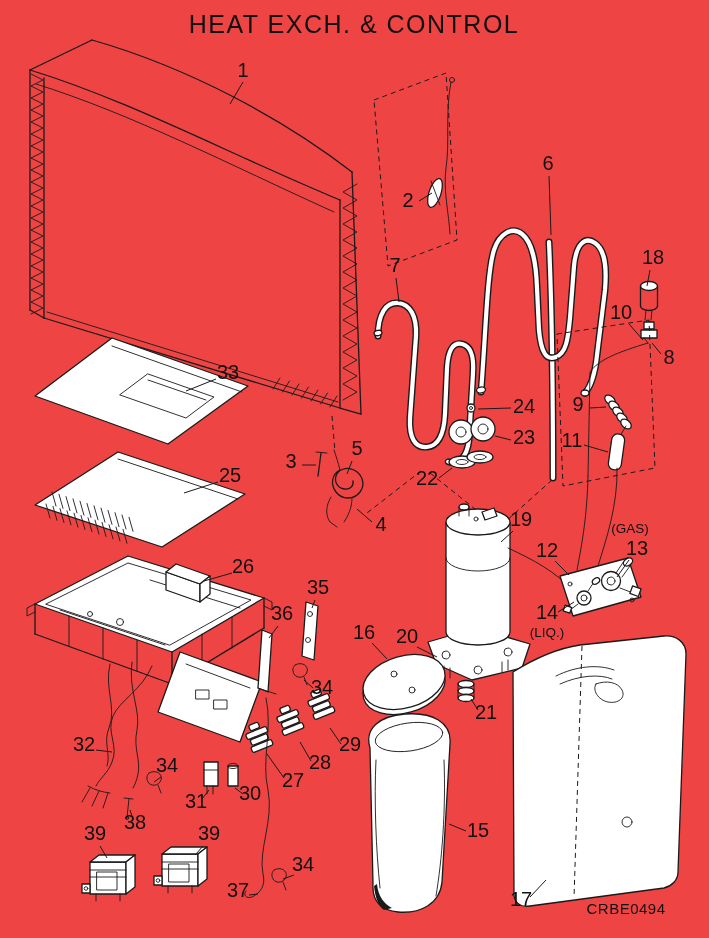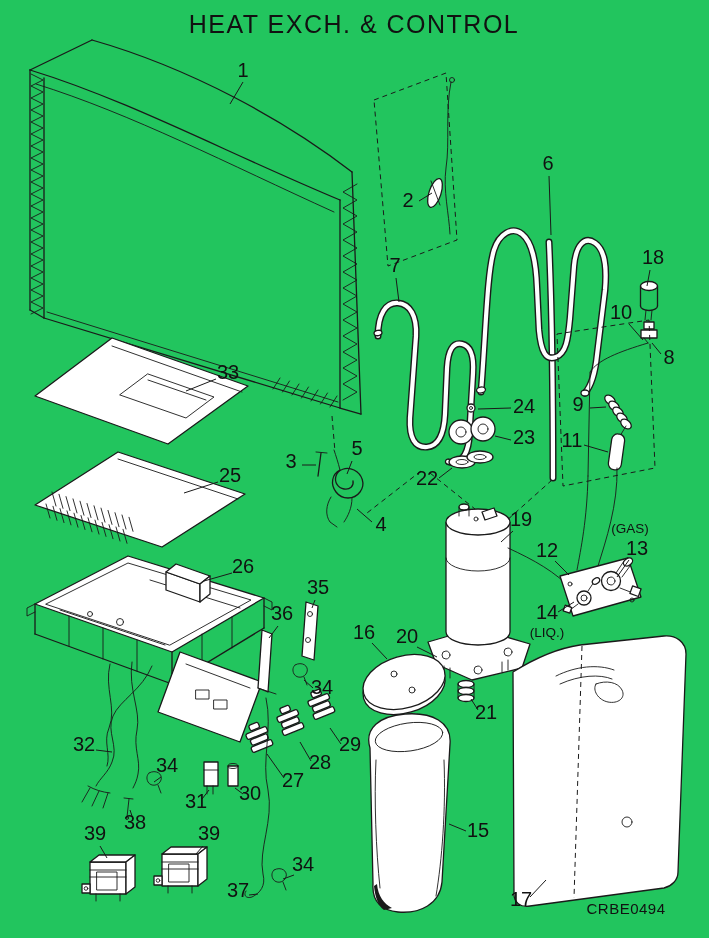--- a/index.html
+++ b/index.html
@@ -1,16 +1,16 @@
 <!DOCTYPE html>
 <html><head>
 <meta charset="utf-8">
 <style>
   html,body{margin:0;padding:0;background:#fff;}
-  .page{position:relative;width:709px;height:938px;background:#22c55e;overflow:hidden;
+  .page{position:relative;width:709px;height:938px;background:#ef4444;overflow:hidden;
         font-family:"Liberation Sans",sans-serif;}
   svg{display:block;}
   text{fill:#111;font-family:"Liberation Sans",sans-serif;}
   .title-text{font-size:25px;letter-spacing:1.5px;}
   .code-text{font-size:15px;letter-spacing:.5px;}
   .callout-text{font-size:20px;}
   .aux-text{font-size:13.5px;}
   .ln{fill:none;stroke:#1a1a1a;stroke-width:1.3;stroke-linecap:round;stroke-linejoin:round;}
   .thin{stroke-width:.9;}
   .fw{fill:#ffffff;stroke:#1a1a1a;stroke-width:1.3;stroke-linejoin:round;}

